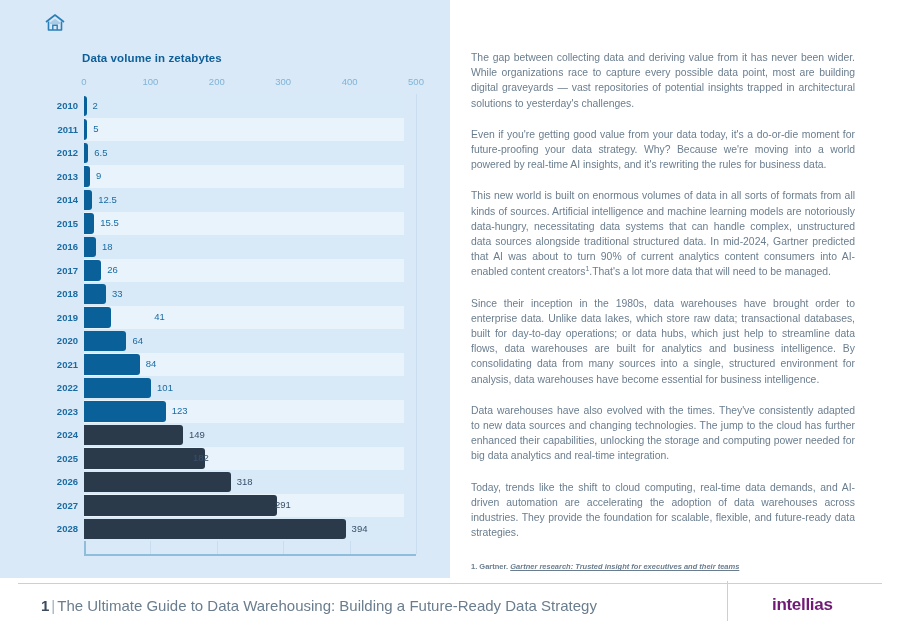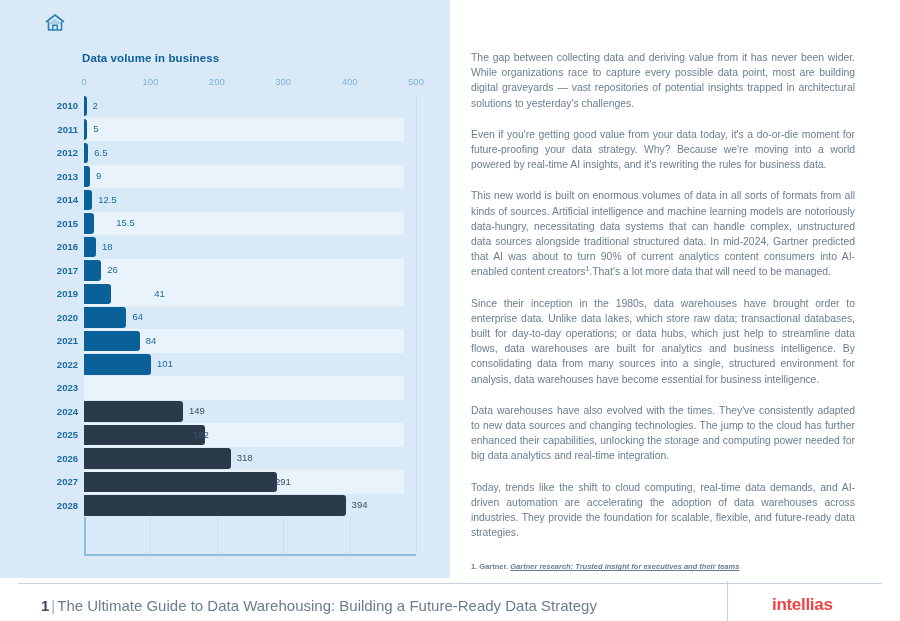--- a/index.html
+++ b/index.html
@@ -234,39 +234,39 @@
     width: 1px;
     height: 40px;
     background: #c3d2de;
   }
   #logo {
     position: absolute;
     left: 772px;
     top: 595px;
     font-size: 17px;
     font-weight: bold;
-    color: #ef4444;
+    color: #701a75;
     letter-spacing: -0.3px;
   }
 </style>
 </head>
 <body>
 
 <div id="left-panel">
 
   <span id="home-icon">
     <svg width="22" height="20" viewBox="0 0 22 20">
       <path d="M2 9 L11 2 L20 9" fill="none" stroke="#2b7fb8" stroke-width="1.6" stroke-linejoin="round"></path>
       <path d="M4.5 8.5 L4.5 17 L17.5 17 L17.5 8.5" fill="none" stroke="#2b7fb8" stroke-width="1.6" stroke-linejoin="round"></path>
       <path d="M8.8 17 L8.8 12.2 L13.2 12.2 L13.2 17" fill="none" stroke="#2b7fb8" stroke-width="1.4"></path>
       <path d="M6 9.6 L11 5.7 L16 9.6 L16 11 L6 11 Z" fill="#7fb4d8" opacity="0.55"></path>
     </svg>
   </span>
 
-  <div id="chart-title">Data volume in business</div>
+  <div id="chart-title">Data volume in zetabytes</div>
 
   <div id="chart">
     <div id="x-axis-labels">
         <span class="tick" style="left: 0px;">0</span>
         <span class="tick" style="left: 66.4px;">100</span>
         <span class="tick" style="left: 132.8px;">200</span>
         <span class="tick" style="left: 199.2px;">300</span>
         <span class="tick" style="left: 265.6px;">400</span>
         <span class="tick" style="left: 332px;">500</span>
       </div>
@@ -317,39 +317,47 @@
           <div class="bar-wrap">
             <div class="bar" style="width: 8.3px;"></div>
             <div class="value" style="left: 8.3px;">12.5</div>
           </div>
         </div>
         <div class="row alt">
           <div class="band"></div>
           <div class="year">2015</div>
           <div class="bar-wrap">
             <div class="bar" style="width: 10.292px;"></div>
-            <div class="value" style="left: 10.292px; margin-left: 16px;">15.5</div>
+            <div class="value" style="left: 10.292px;">15.5</div>
           </div>
         </div>
         <div class="row">
           <div class="band"></div>
           <div class="year">2016</div>
           <div class="bar-wrap">
             <div class="bar" style="width: 11.952px;"></div>
             <div class="value" style="left: 11.952px;">18</div>
           </div>
         </div>
         <div class="row alt">
           <div class="band"></div>
           <div class="year">2017</div>
           <div class="bar-wrap">
             <div class="bar" style="width: 17.264px;"></div>
             <div class="value" style="left: 17.264px;">26</div>
           </div>
         </div>
+        <div class="row">
+          <div class="band"></div>
+          <div class="year">2018</div>
+          <div class="bar-wrap">
+            <div class="bar" style="width: 21.912px;"></div>
+            <div class="value" style="left: 21.912px;">33</div>
+          </div>
+        </div>
         <div class="row alt">
           <div class="band"></div>
           <div class="year">2019</div>
           <div class="bar-wrap">
             <div class="bar" style="width: 27.224px;"></div>
             <div class="value" style="left: 27.224px; margin-left: 37px;">41</div>
           </div>
         </div>
         <div class="row">
           <div class="band"></div>
@@ -371,20 +379,24 @@
           <div class="band"></div>
           <div class="year">2022</div>
           <div class="bar-wrap">
             <div class="bar" style="width: 67.064px;"></div>
             <div class="value" style="left: 67.064px;">101</div>
           </div>
         </div>
         <div class="row alt">
           <div class="band"></div>
           <div class="year">2023</div>
+          <div class="bar-wrap">
+            <div class="bar" style="width: 81.672px;"></div>
+            <div class="value" style="left: 81.672px;">123</div>
+          </div>
         </div>
         <div class="row forecast">
           <div class="band"></div>
           <div class="year">2024</div>
           <div class="bar-wrap">
             <div class="bar" style="width: 98.936px;"></div>
             <div class="value" style="left: 98.936px;">149</div>
           </div>
         </div>
         <div class="row alt forecast">

